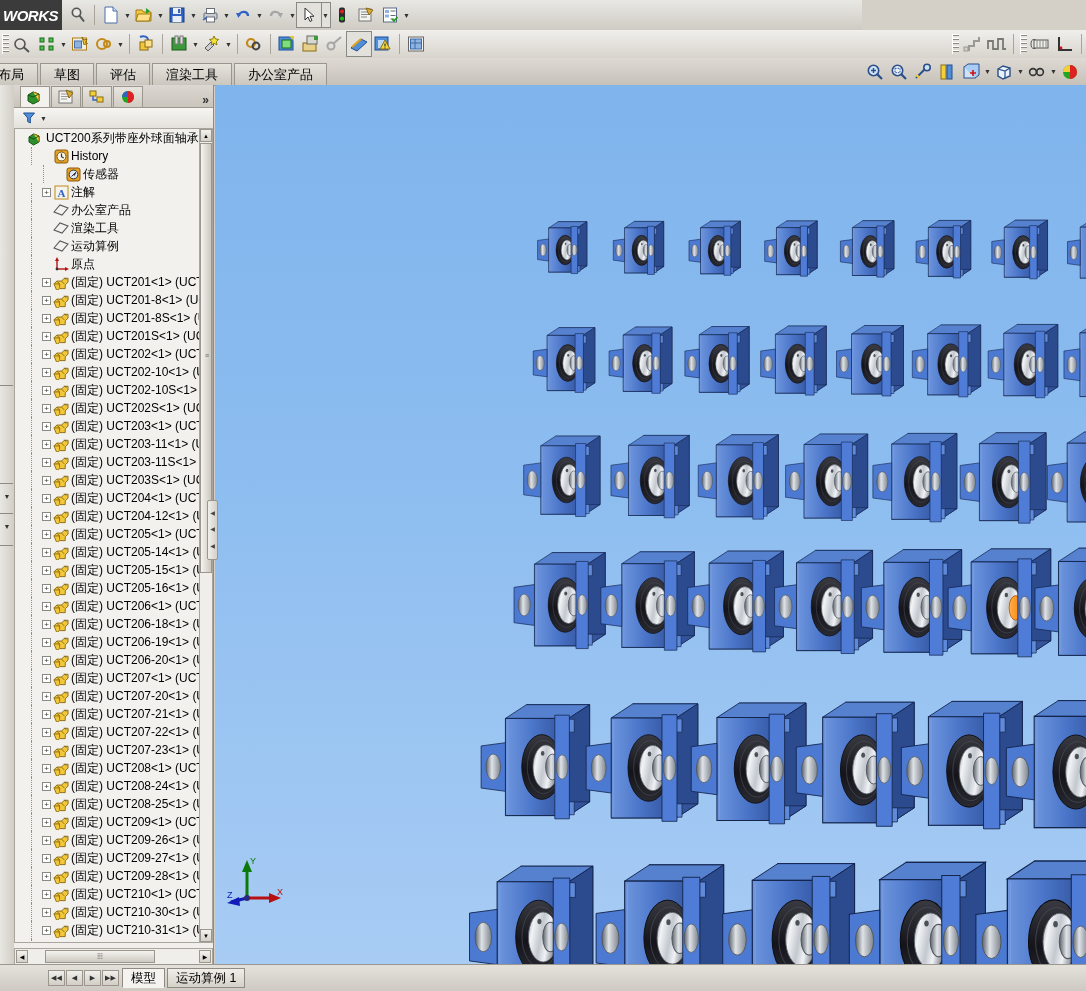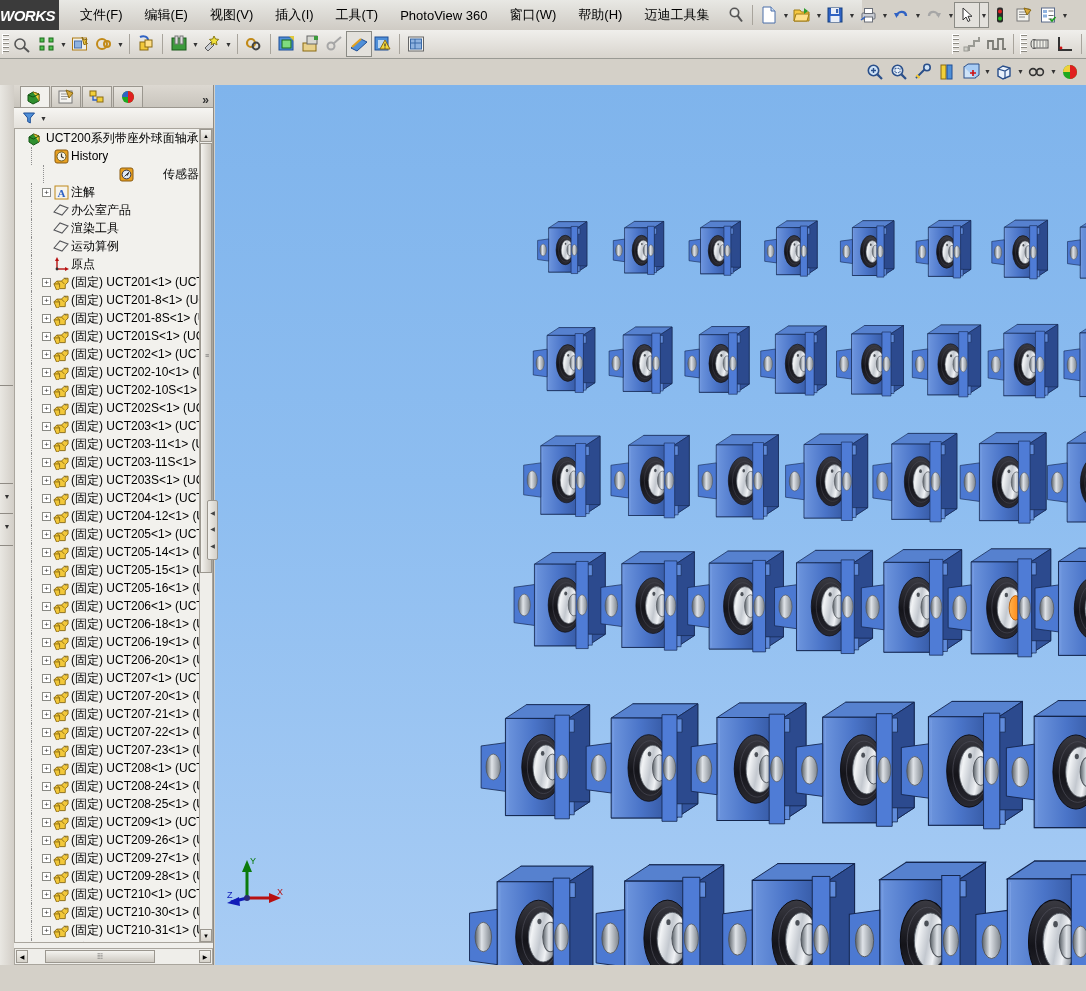--- a/index.html
+++ b/index.html
@@ -110,31 +110,20 @@
     margin-left:2px;white-space:nowrap;cursor:default;}
   .btab.active{background:#f4f3ef;border-bottom-color:#f4f3ef;font-weight:normal;}
 </style>
 </head>
 <body>
 
 <div id="app">
 
   <div class="menubar">
     <div class="swlogo">WORKS</div>
-    <div class="menu-items" id="menu-items">
-        <div>文件(F)</div>
-        <div>编辑(E)</div>
-        <div>视图(V)</div>
-        <div>插入(I)</div>
-        <div>工具(T)</div>
-        <div>PhotoView 360</div>
-        <div>窗口(W)</div>
-        <div>帮助(H)</div>
-        <div>迈迪工具集</div>
-      </div>
 
     <div class="mbtools">
       <div class="tbtn">
         <svg width="18" height="18" viewBox="0 0 18 18">
             <circle cx="7.5" cy="6.5" r="4.2" fill="none" stroke="#555" stroke-width="1.6"></circle>
             <circle cx="7.5" cy="6.5" r="2.6" fill="#e9e9e6"></circle>
             <line x1="10.5" y1="9.7" x2="15" y2="15.5" stroke="#555" stroke-width="2"></line>
           </svg>
       </div>
       <div class="sep-v"></div>
@@ -367,20 +356,29 @@
     </div>
     <div class="tbtn">
       <svg width="20" height="20" viewBox="0 0 20 20">
           <path d="M4 3v13h13" fill="none" stroke="#333" stroke-width="2"></path>
           <circle cx="6" cy="14" r="1.4" fill="#d01010"></circle>
         </svg>
     </div>
     <div class="sep-v"></div>
   </div>
 
+  <div class="tabrow">
+    <div id="cmd-tabs" style="display:flex;align-items:flex-end;margin-left:-16px;">
+        <div class="cmtab">布局</div>
+        <div class="cmtab">草图</div>
+        <div class="cmtab">评估</div>
+        <div class="cmtab">渲染工具</div>
+        <div class="cmtab">办公室产品</div>
+      </div>
+  </div>
 
   <div class="viewtools">
     <div class="tbtn">
       <svg width="20" height="20" viewBox="0 0 20 20">
           <circle cx="8.5" cy="8.5" r="5.2" fill="#cfe3f7" stroke="#2a4f8a" stroke-width="1.6"></circle>
           <path d="M6 8.5h5M8.5 6v5" stroke="#2a4f8a" stroke-width="1.4"></path>
           <line x1="12.4" y1="12.4" x2="17" y2="17" stroke="#2a4f8a" stroke-width="2.2"></line>
         </svg>
     </div>
     <div class="tbtn">
@@ -501,21 +499,21 @@
           <span class="nospc"></span>
           <span class="ticon">
             <svg width="15" height="15" viewBox="0 0 15 15">
               <rect x="1" y="1" width="13" height="13" rx="2" fill="#e8a020" stroke="#8a5a10"></rect>
               <circle cx="7.5" cy="7.5" r="4.5" fill="#f8f4e8" stroke="#6a5a20"></circle>
               <path d="M7.5 4.5v3.2l2.2 1.4" stroke="#333" stroke-width="1.2" fill="none"></path>
             </svg>
           </span>
           <span class="tlbl">History</span>
         </div>
-        <div class="trow" style="padding-left: 28px; justify-content: space-between;">
+        <div class="trow" style="padding-left: 28px;">
           <span style="display: inline-block; width: 10px; flex: 0 0 auto; border-left: 1px dotted rgb(144, 144, 144); height: 18px;"></span>
           <span class="nospc"></span>
           <span class="ticon">
             <svg width="15" height="15" viewBox="0 0 15 15">
               <rect x="1" y="1" width="13" height="13" rx="2" fill="#e8a020" stroke="#8a5a10"></rect>
               <circle cx="7.5" cy="7.5" r="4.4" fill="#dfe9f6" stroke="#334"></circle>
               <path d="M5.5 9.5l4-4M9.5 5.5l-1.3 3z" stroke="#333" fill="#333"></path>
             </svg>
           </span>
           <span class="tlbl">传感器</span>
@@ -2148,14 +2146,26 @@
       <line x1="22" y1="48" x2="48" y2="48" stroke="#b81010" stroke-width="3"></line>
       <polygon points="56,48 44,43 44,53" fill="#b81010"></polygon>
       <text x="52" y="45" font-size="9" fill="#b81010" font-family="'Liberation Sans',sans-serif">X</text>
       <line x1="22" y1="48" x2="6" y2="52" stroke="#101bb8" stroke-width="3"></line>
       <polygon points="2,53 14,47 15,56" fill="#101bb8"></polygon>
       <text x="2" y="48" font-size="9" fill="#101bb8" font-family="'Liberation Sans',sans-serif">Z</text>
       <circle cx="22" cy="48" r="3" fill="#2a2a7a"></circle>
     </svg>
   </div>
 
+  <div class="bottombar">
+    <div class="navbtns" id="nav-btns">
+        <div class="navbtn">◀◀</div>
+        <div class="navbtn">◀</div>
+        <div class="navbtn">▶</div>
+        <div class="navbtn">▶▶</div>
+      </div>
+    <div id="bottom-tabs" style="display:flex;align-items:center;">
+        <div class="btab active">模型</div>
+        <div class="btab">运动算例 1</div>
+      </div>
+  </div>
 
 </div>
 
 </body></html>

